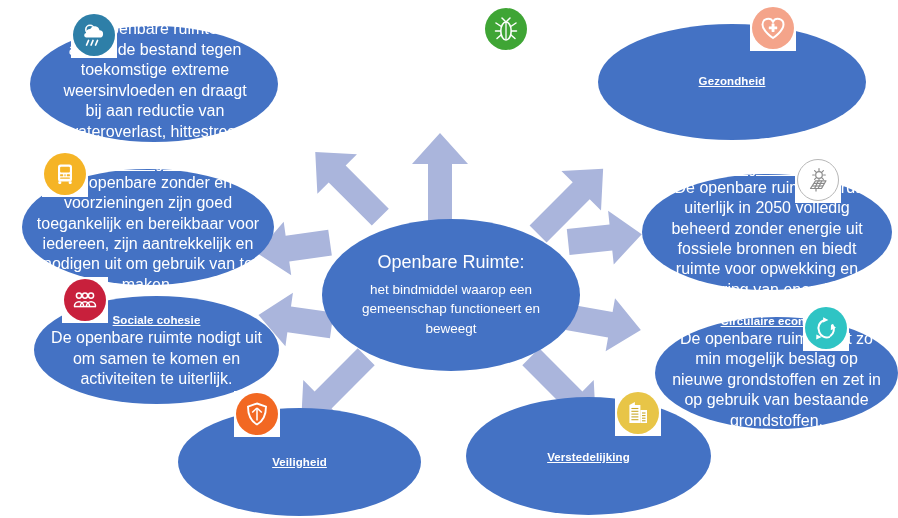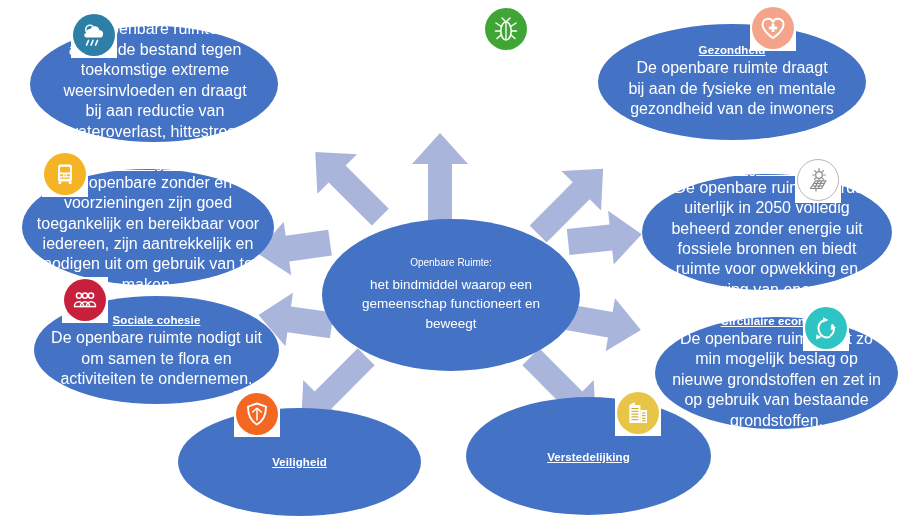--- a/index.html
+++ b/index.html
@@ -57,21 +57,21 @@
   #center-node {
     position:absolute; z-index:4;
     left: 322px; top: 219px; width: 258px; height: 152px;
   }
   #center-node .ellipse { background:#4472C4; }
   #center-inner {
     position:relative; z-index:2; width:100%; height:100%;
     display:flex; flex-direction:column; align-items:center; justify-content:center;
     color:#fff; text-align:center; padding: 0 18px;
   }
-  #center-line1 { font-size: 10px; margin-bottom: 7px; }
+  #center-line1 { font-size: 18px; margin-bottom: 7px; }
   #center-line2 { font-size: 13.5px; line-height: 1.45; }
 </style>
 </head>
 <body>
 
 <div id="stage">
 
   <svg id="arrows" viewBox="0 0 898 518">
     <g fill="#AAB5DC">
 
@@ -158,21 +158,20 @@
         <ellipse cx="14" cy="16" rx="5.2" ry="9" fill="none" stroke="#fff" stroke-width="1.6"></ellipse>
         <line x1="14" y1="8" x2="14" y2="24" stroke="#fff" stroke-width="1.3"></line>
       </svg>
     </div>
   </div>
 
   <div class="node" style="left:598px; top:24px; width:268px; height:116px;">
     <div class="ellipse"></div>
     <div class="node-inner" style="padding:4px 30px;text-align:center;">
       <div class="node-title">Gezondheid</div>
-      <div class="node-desc">De openbare ruimte draagt bij aan de fysieke en mentale gezondheid van de inwoners</div>
     </div>
   </div>
   <div class="badge" style="left:750px; top:5px;">
     <div class="circle" style="background:#F4A48A;">
       <svg width="28" height="28" viewBox="0 0 28 28">
         <path d="M14 24 C14 24 3.5 17 3.5 10.5 A5.6 5.6 0 0 1 14 7.8 A5.6 5.6 0 0 1 24.5 10.5 C24.5 17 14 24 14 24 Z" fill="none" stroke="#fff" stroke-width="2"></path>
         <g fill="#fff">
           <rect x="12.6" y="9.6" width="2.9" height="8.4" rx="0.4"></rect>
           <rect x="9.8" y="12.4" width="8.4" height="2.9" rx="0.4"></rect>
         </g>
@@ -278,21 +277,21 @@
         <path d="M13 7 L8.2 11.5" stroke="#fff" stroke-width="1.5"></path>
         <path d="M13 7 L17.8 11.5" stroke="#fff" stroke-width="1.5"></path>
       </svg>
     </div>
   </div>
 
   <div class="node" style="left:34px; top:296px; width:245px; height:108px;">
     <div class="ellipse"></div>
     <div class="node-inner" style="padding:8px 16px 4px 16px;">
       <div class="node-title">Sociale cohesie</div>
-      <div class="node-desc">De openbare ruimte nodigt uit om samen te flora en activiteiten te ondernemen.</div>
+      <div class="node-desc">De openbare ruimte nodigt uit om samen te komen en activiteiten te uiterlijk.</div>
     </div>
   </div>
   <div class="badge" style="left:62px; top:277px;">
     <div class="circle" style="background:#C8203C;">
       <svg width="28" height="28" viewBox="0 0 28 28">
         <g fill="none" stroke="#fff" stroke-width="1.5">
           <circle cx="8" cy="9.6" r="2.6"></circle>
           <circle cx="14" cy="9.6" r="2.6"></circle>
           <circle cx="20" cy="9.6" r="2.6"></circle>
           <path d="M3.4 20.4 a4.6 4.6 0 0 1 9.2 0"></path>

